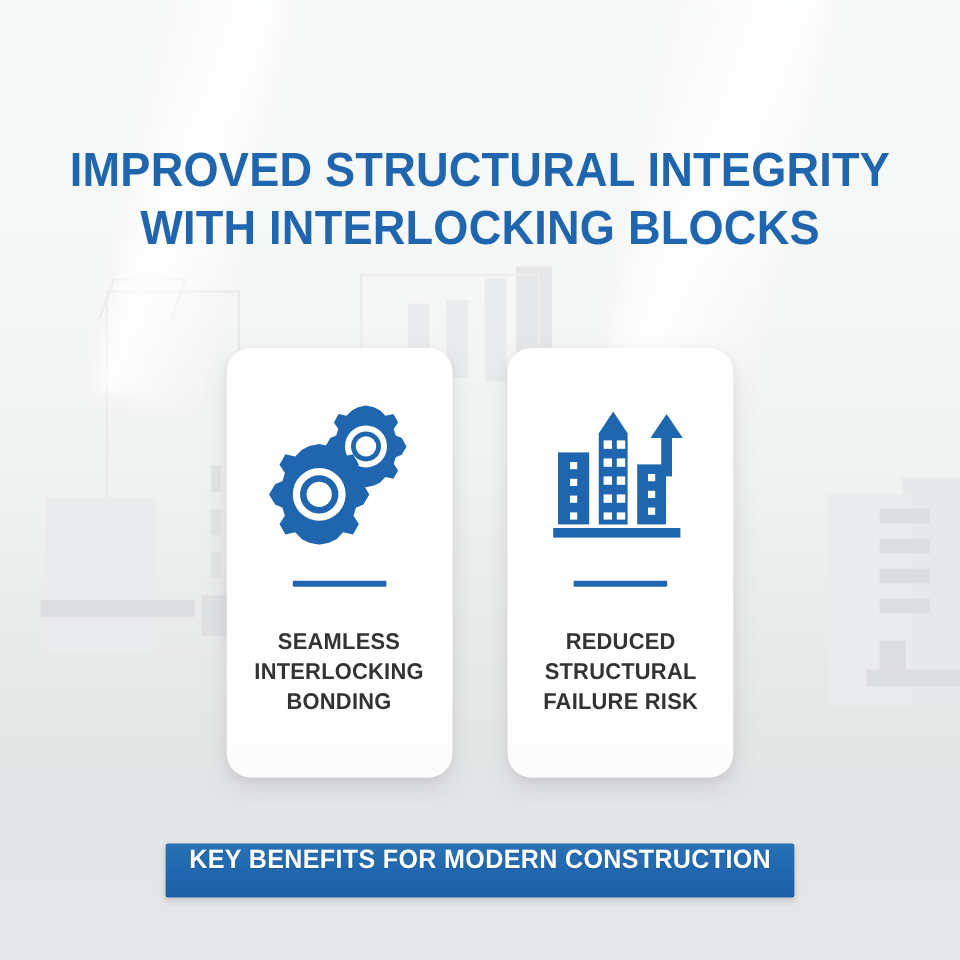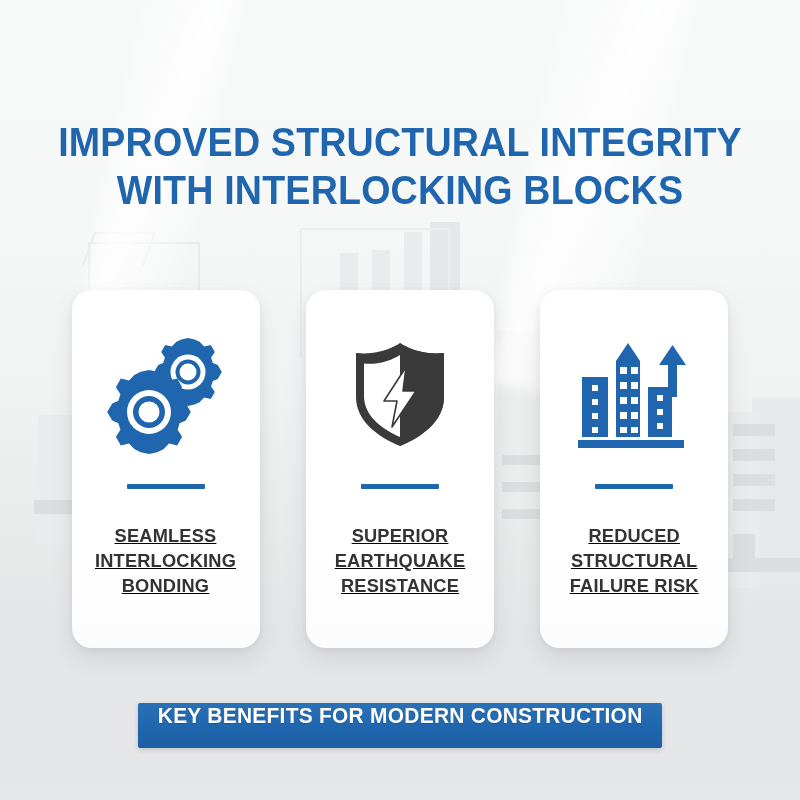--- a/index.html
+++ b/index.html
@@ -85,21 +85,20 @@
   
   .cards {
     position: absolute;
     top: 290px;
     left: 0;
     width: 800px;
     height: 360px;
     display: flex;
     justify-content: center;
     gap: 46px;
-    text-decoration: underline;
   }
 
   .card {
     position: relative;
     width: 188px;
     height: 358px;
     background: linear-gradient(180deg, #ffffff 0%, #ffffff 70%, #fcfcfd 100%);
     border-radius: 20px;
     box-shadow: 0 10px 22px rgba(90,95,105,.13),
                 0 2px 6px rgba(90,95,105,.08);
@@ -247,50 +246,20 @@
         </svg>
       </div>
       <div class="divider"></div>
       <div class="card-label">
         <div>SEAMLESS</div>
         <div>INTERLOCKING</div>
         <div>BONDING</div>
       </div>
     </div>
 
-    <div class="card">
-      <div class="icon-wrap">
-        <svg width="104" height="112" viewBox="0 0 104 112">
-          <defs>
-            <clipPath id="shieldClip">
-              <path d="M52,4 C52,4 70,17 96,14 L96,58 C96,82 74,98 52,107
-                       C30,98 8,82 8,58 L8,14 C34,17 52,4 52,4 Z"></path>
-            </clipPath>
-          </defs>
-
-          <path d="M52,4 C52,4 70,17 96,14 L96,58 C96,82 74,98 52,107
-                   C30,98 8,82 8,58 L8,14 C34,17 52,4 52,4 Z" fill="#3a3a3a"></path>
-
-          <path d="M52,16 C52,16 68,27 88,24.5 L88,57 C88,77 70,90 52,98
-                   C34,90 16,77 16,57 L16,24.5 C36,27 52,16 52,16 Z" fill="#ffffff"></path>
-
-          <g clip-path="url(#shieldClip)">
-            <rect x="52" y="0" width="52" height="112" fill="#3a3a3a"></rect>
-          </g>
-
-          <path d="M58,28 L36,62 L49,62 L44,88 L68,52 L55,52 Z" fill="#ffffff" stroke="#3a3a3a" stroke-width="1.6" stroke-linejoin="round"></path>
-        </svg>
-      </div>
-      <div class="divider"></div>
-      <div class="card-label">
-        <div>SUPERIOR</div>
-        <div>EARTHQUAKE</div>
-        <div>RESISTANCE</div>
-      </div>
-    </div>
 
     <div class="card">
       <div class="icon-wrap">
         <svg width="120" height="112" viewBox="0 0 120 112">
 
           <rect x="8" y="38" width="26" height="60" fill="#1f66ae"></rect>
           <rect x="18" y="46" width="6" height="6" fill="#ffffff"></rect>
           <rect x="18" y="60" width="6" height="6" fill="#ffffff"></rect>
           <rect x="18" y="74" width="6" height="6" fill="#ffffff"></rect>
           <rect x="18" y="88" width="6" height="6" fill="#ffffff"></rect>

